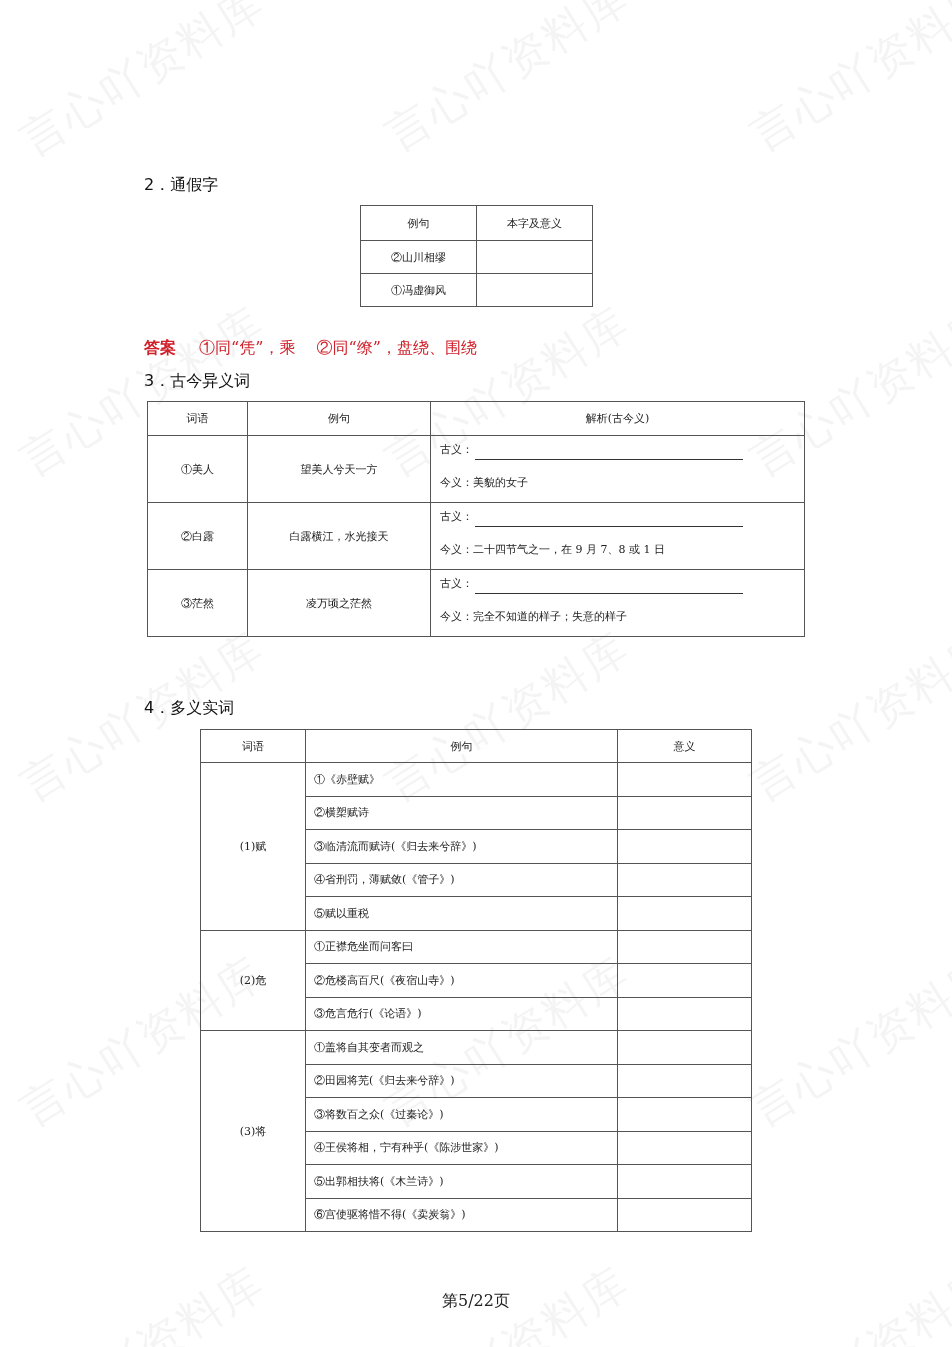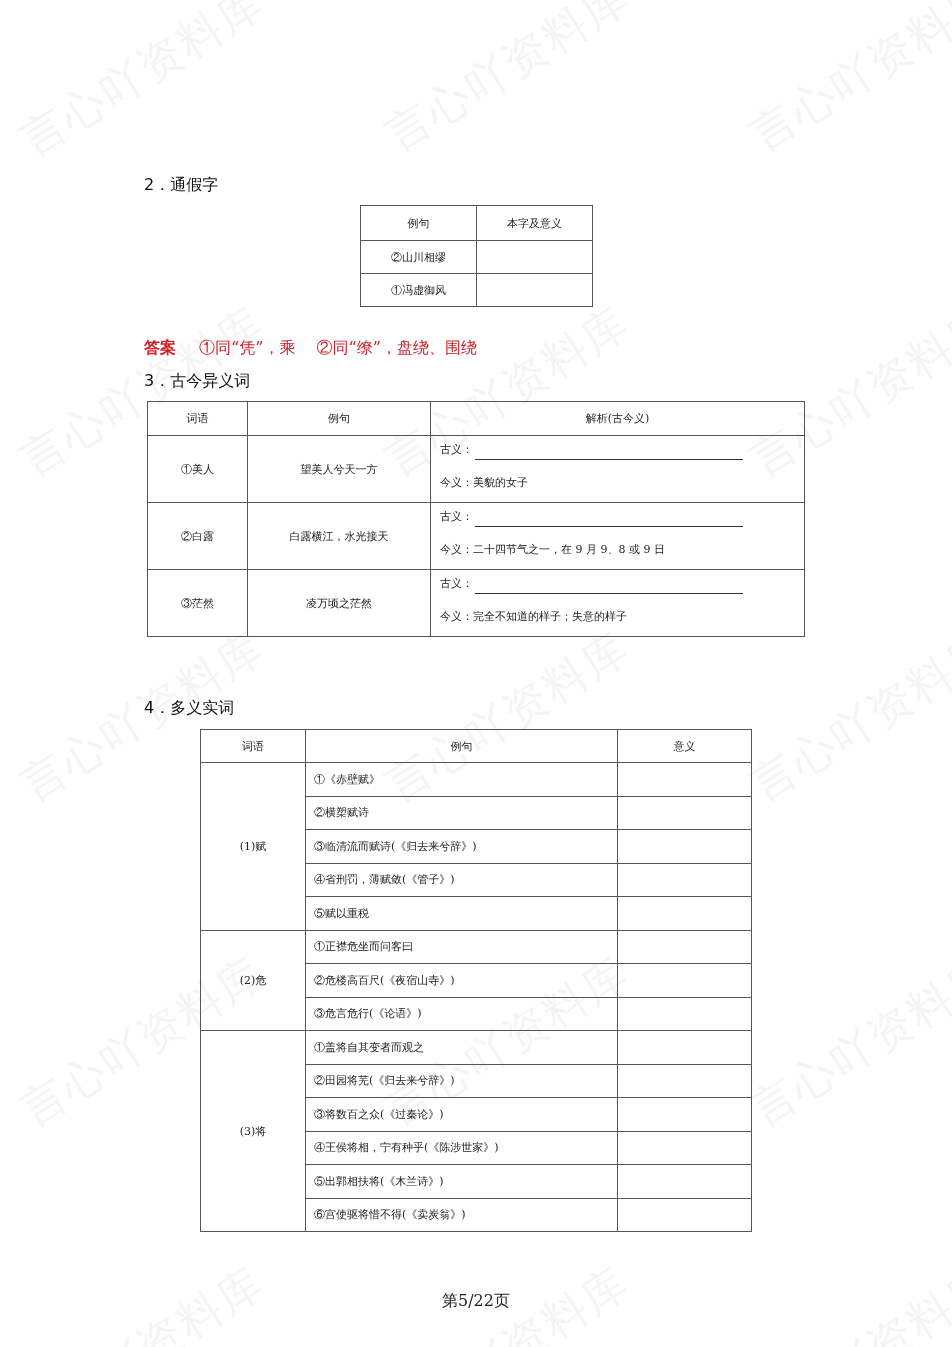--- a/index.html
+++ b/index.html
@@ -110,21 +110,21 @@
         <td>
           <span class="gloss-line"><span>古义：</span><span class="blank"></span></span>
           <span class="gloss-line"><span>今义：</span><span>美貌的女子</span></span>
         </td>
       </tr>
       <tr style="height:66px">
         <td class="c">②白露</td>
         <td class="c">白露横江，水光接天</td>
         <td>
           <span class="gloss-line"><span>古义：</span><span class="blank"></span></span>
-          <span class="gloss-line"><span>今义：</span><span>二十四节气之一，在 9 月 9、8 或 9 日</span></span>
+          <span class="gloss-line"><span>今义：</span><span>二十四节气之一，在 9 月 7、8 或 1 日</span></span>
         </td>
       </tr>
       <tr style="height:66px">
         <td class="c">③茫然</td>
         <td class="c">凌万顷之茫然</td>
         <td>
           <span class="gloss-line"><span>古义：</span><span class="blank"></span></span>
           <span class="gloss-line"><span>今义：</span><span>完全不知道的样子；失意的样子</span></span>
         </td>
       </tr>

